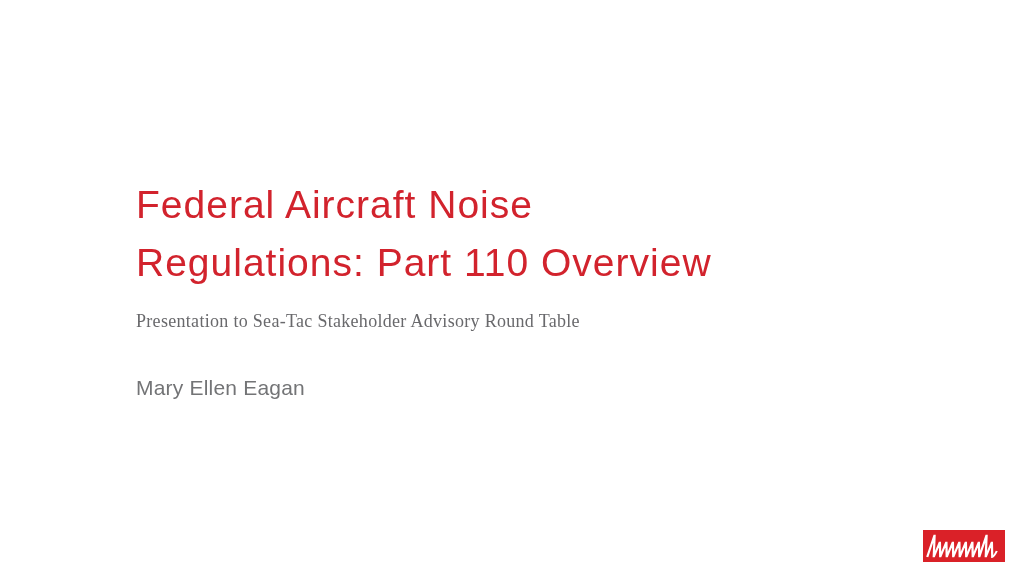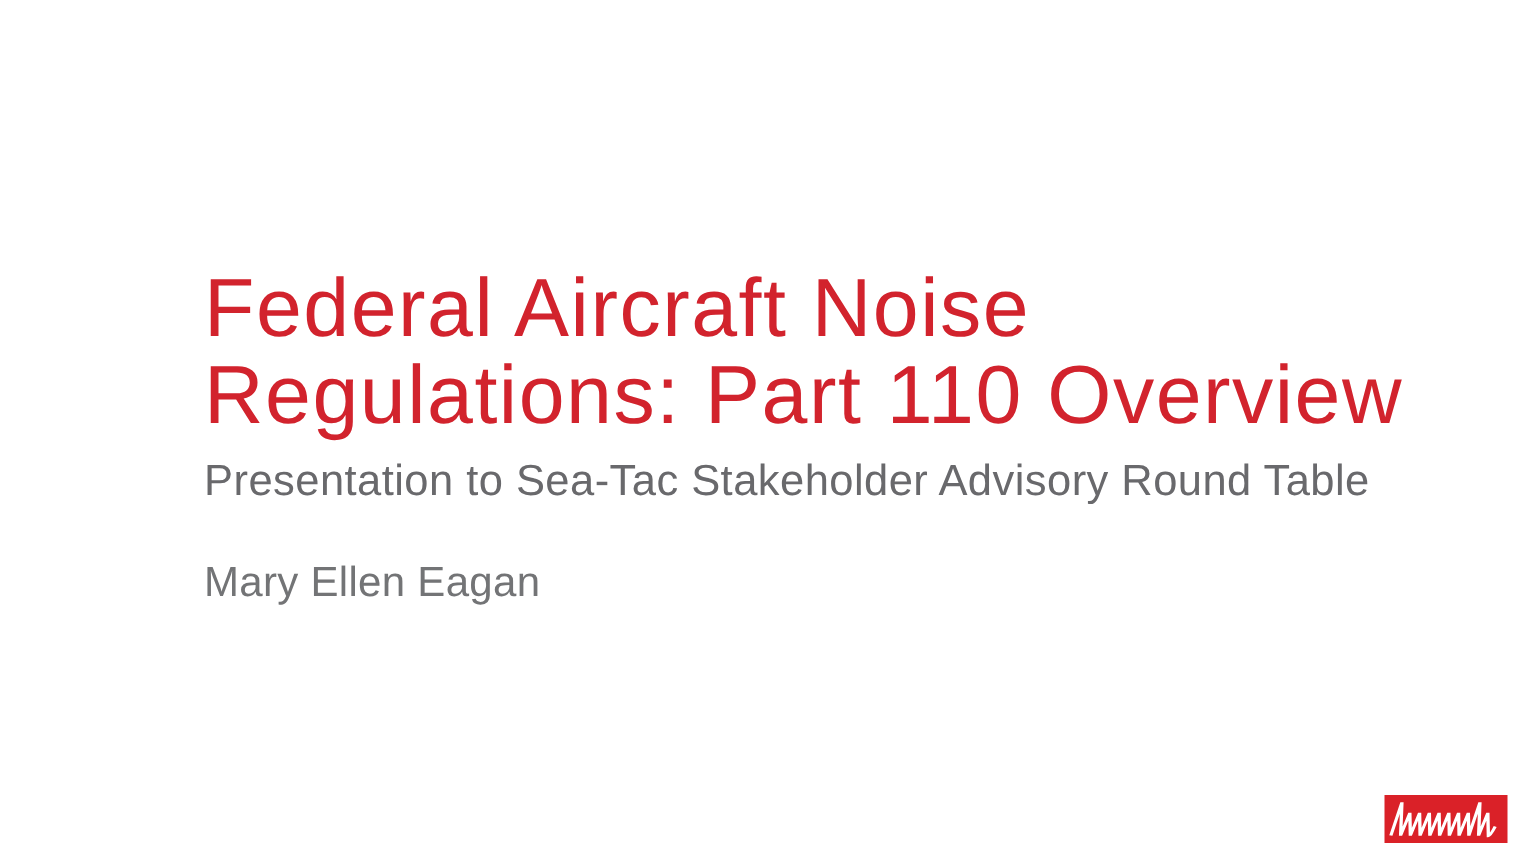--- a/index.html
+++ b/index.html
@@ -18,43 +18,44 @@
     position: relative;
     width: 1024px;
     height: 576px;
     background: var(--background);
     overflow: hidden;
   }
   .title {
     position: absolute;
     left: 136px;
     top: 176px;
-    font-size: 55px;
+    font-size: 39px;
     line-height: 58px;
     letter-spacing: 1px;
     font-weight: 400;
     color: var(--title-red);
     white-space: nowrap;
   }
   .subtitle {
     position: absolute;
     left: 136px;
     top: 306px;
-    font-size: 29px;
+    font-size: 18px;
     line-height: 30px;
     letter-spacing: 0.3px;
     font-weight: 400;
     color: var(--subtitle-gray);
     white-space: nowrap;
+    font-family: Liberation Serif, serif;
   }
   .author {
     position: absolute;
     left: 136px;
     top: 377px;
-    font-size: 28px;
+    font-size: 21px;
     line-height: 22px;
     letter-spacing: 0.2px;
     color: var(--meta-gray);
     white-space: nowrap;
   }
   .date {
     position: absolute;
     left: 136px;
     top: 408px;
     font-size: 20px;

